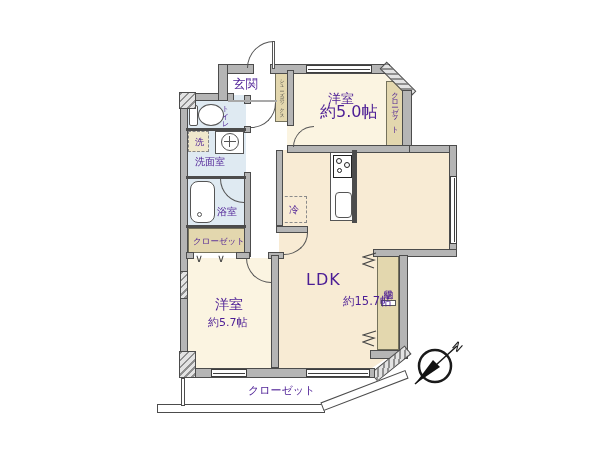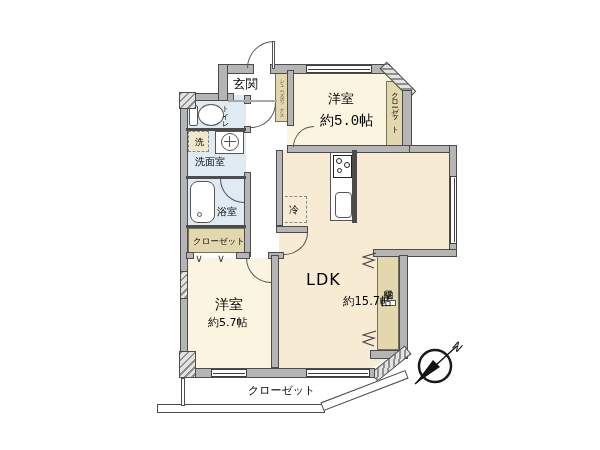--- a/index.html
+++ b/index.html
@@ -11,21 +11,21 @@
          background:repeating-linear-gradient(135deg,#909090 0 2px,#e3e3e3 2px 5px);}
   .blue{position:absolute;background:#dfeaf2;}
   .cream{position:absolute;background:#fbf4e1;}
   .peach{position:absolute;background:#f8ebd4;}
   .tan{position:absolute;box-sizing:border-box;background:#e3d7ae;border:1px solid #75725c;}
   .fx{position:absolute;box-sizing:border-box;background:#fff;border:1px solid #555;}
   .win{position:absolute;box-sizing:border-box;background:#fff;border:1px solid #3e3e3e;}
   .win.h::after{content:"";position:absolute;left:1px;right:1px;top:50%;border-top:1px solid #3e3e3e;}
   .win.v::after{content:"";position:absolute;top:1px;bottom:1px;left:50%;border-left:1px solid #3e3e3e;}
   .arc{position:absolute;box-sizing:border-box;}
-  .lbl{position:absolute;color:#000000;white-space:nowrap;line-height:1;}
+  .lbl{position:absolute;color:#4c1d95;white-space:nowrap;line-height:1;}
   .vt{writing-mode:vertical-rl;text-orientation:upright;}
   .dash{position:absolute;box-sizing:border-box;border:1px dashed #8a8a8a;}
   .circle{border-radius:50%;}
 </style>
 </head>
 <body>
 
 <div id="canvas">
 
   <div class="blue" style="left:186px;top:95px;width:60px;height:133px;"></div>
@@ -139,21 +139,21 @@
 
   <div class="fx" style="left:157px;top:404px;width:168px;height:9px;border-color:#4c4c4c;"></div>
   <div class="fx" style="left:319px;top:386px;width:91px;height:9px;border-color:#4c4c4c;transform:rotate(-21deg);"></div>
   <div class="abs" style="left:181px;top:378px;width:4px;height:28px;background:#fff;border:1px solid #4c4c4c;box-sizing:border-box;"></div>
 
   <div class="lbl" style="left:233px;top:78px;font-size:12.5px;">玄関</div>
   <div class="lbl vt" style="left:221px;top:100px;font-size:7px;">トイレ</div>
   <div class="lbl" style="left:195px;top:157px;font-size:10px;">洗面室</div>
   <div class="lbl" style="left:217px;top:207px;font-size:10px;">浴室</div>
   <div class="lbl" style="left:328px;top:92px;font-size:13px;">洋室</div>
-  <div class="lbl" style="left:320px;top:114px;font-size:14px;font-family:Liberation Mono, monospace;">約5.0帖</div>
+  <div class="lbl" style="left:320px;top:104px;font-size:16px;">約5.0帖</div>
   <div class="lbl" style="left:215px;top:297px;font-size:14px;">洋室</div>
   <div class="lbl" style="left:208px;top:317px;font-size:11px;">約5.7帖</div>
   <div class="lbl" style="left:306px;top:272px;font-size:16px;letter-spacing:1px;">LDK</div>
   <div class="lbl" style="left:303px;top:296px;font-size:11.5px;margin-left:40px;">約15.7帖</div>
   <div class="lbl" style="left:248px;top:385px;font-size:11px;">クローゼット</div>
 
   <svg class="abs" style="left:407px;top:334px;" width="60" height="60" viewBox="0 0 60 60">
     <circle cx="28" cy="32" r="16" fill="none" stroke="#1a1a1a" stroke-width="2.5"></circle>
     <line x1="8" y1="50" x2="50" y2="12" stroke="#1a1a1a" stroke-width="1.5"></line>
     <polygon points="8,50 26,26 33,33" fill="#111"></polygon>

